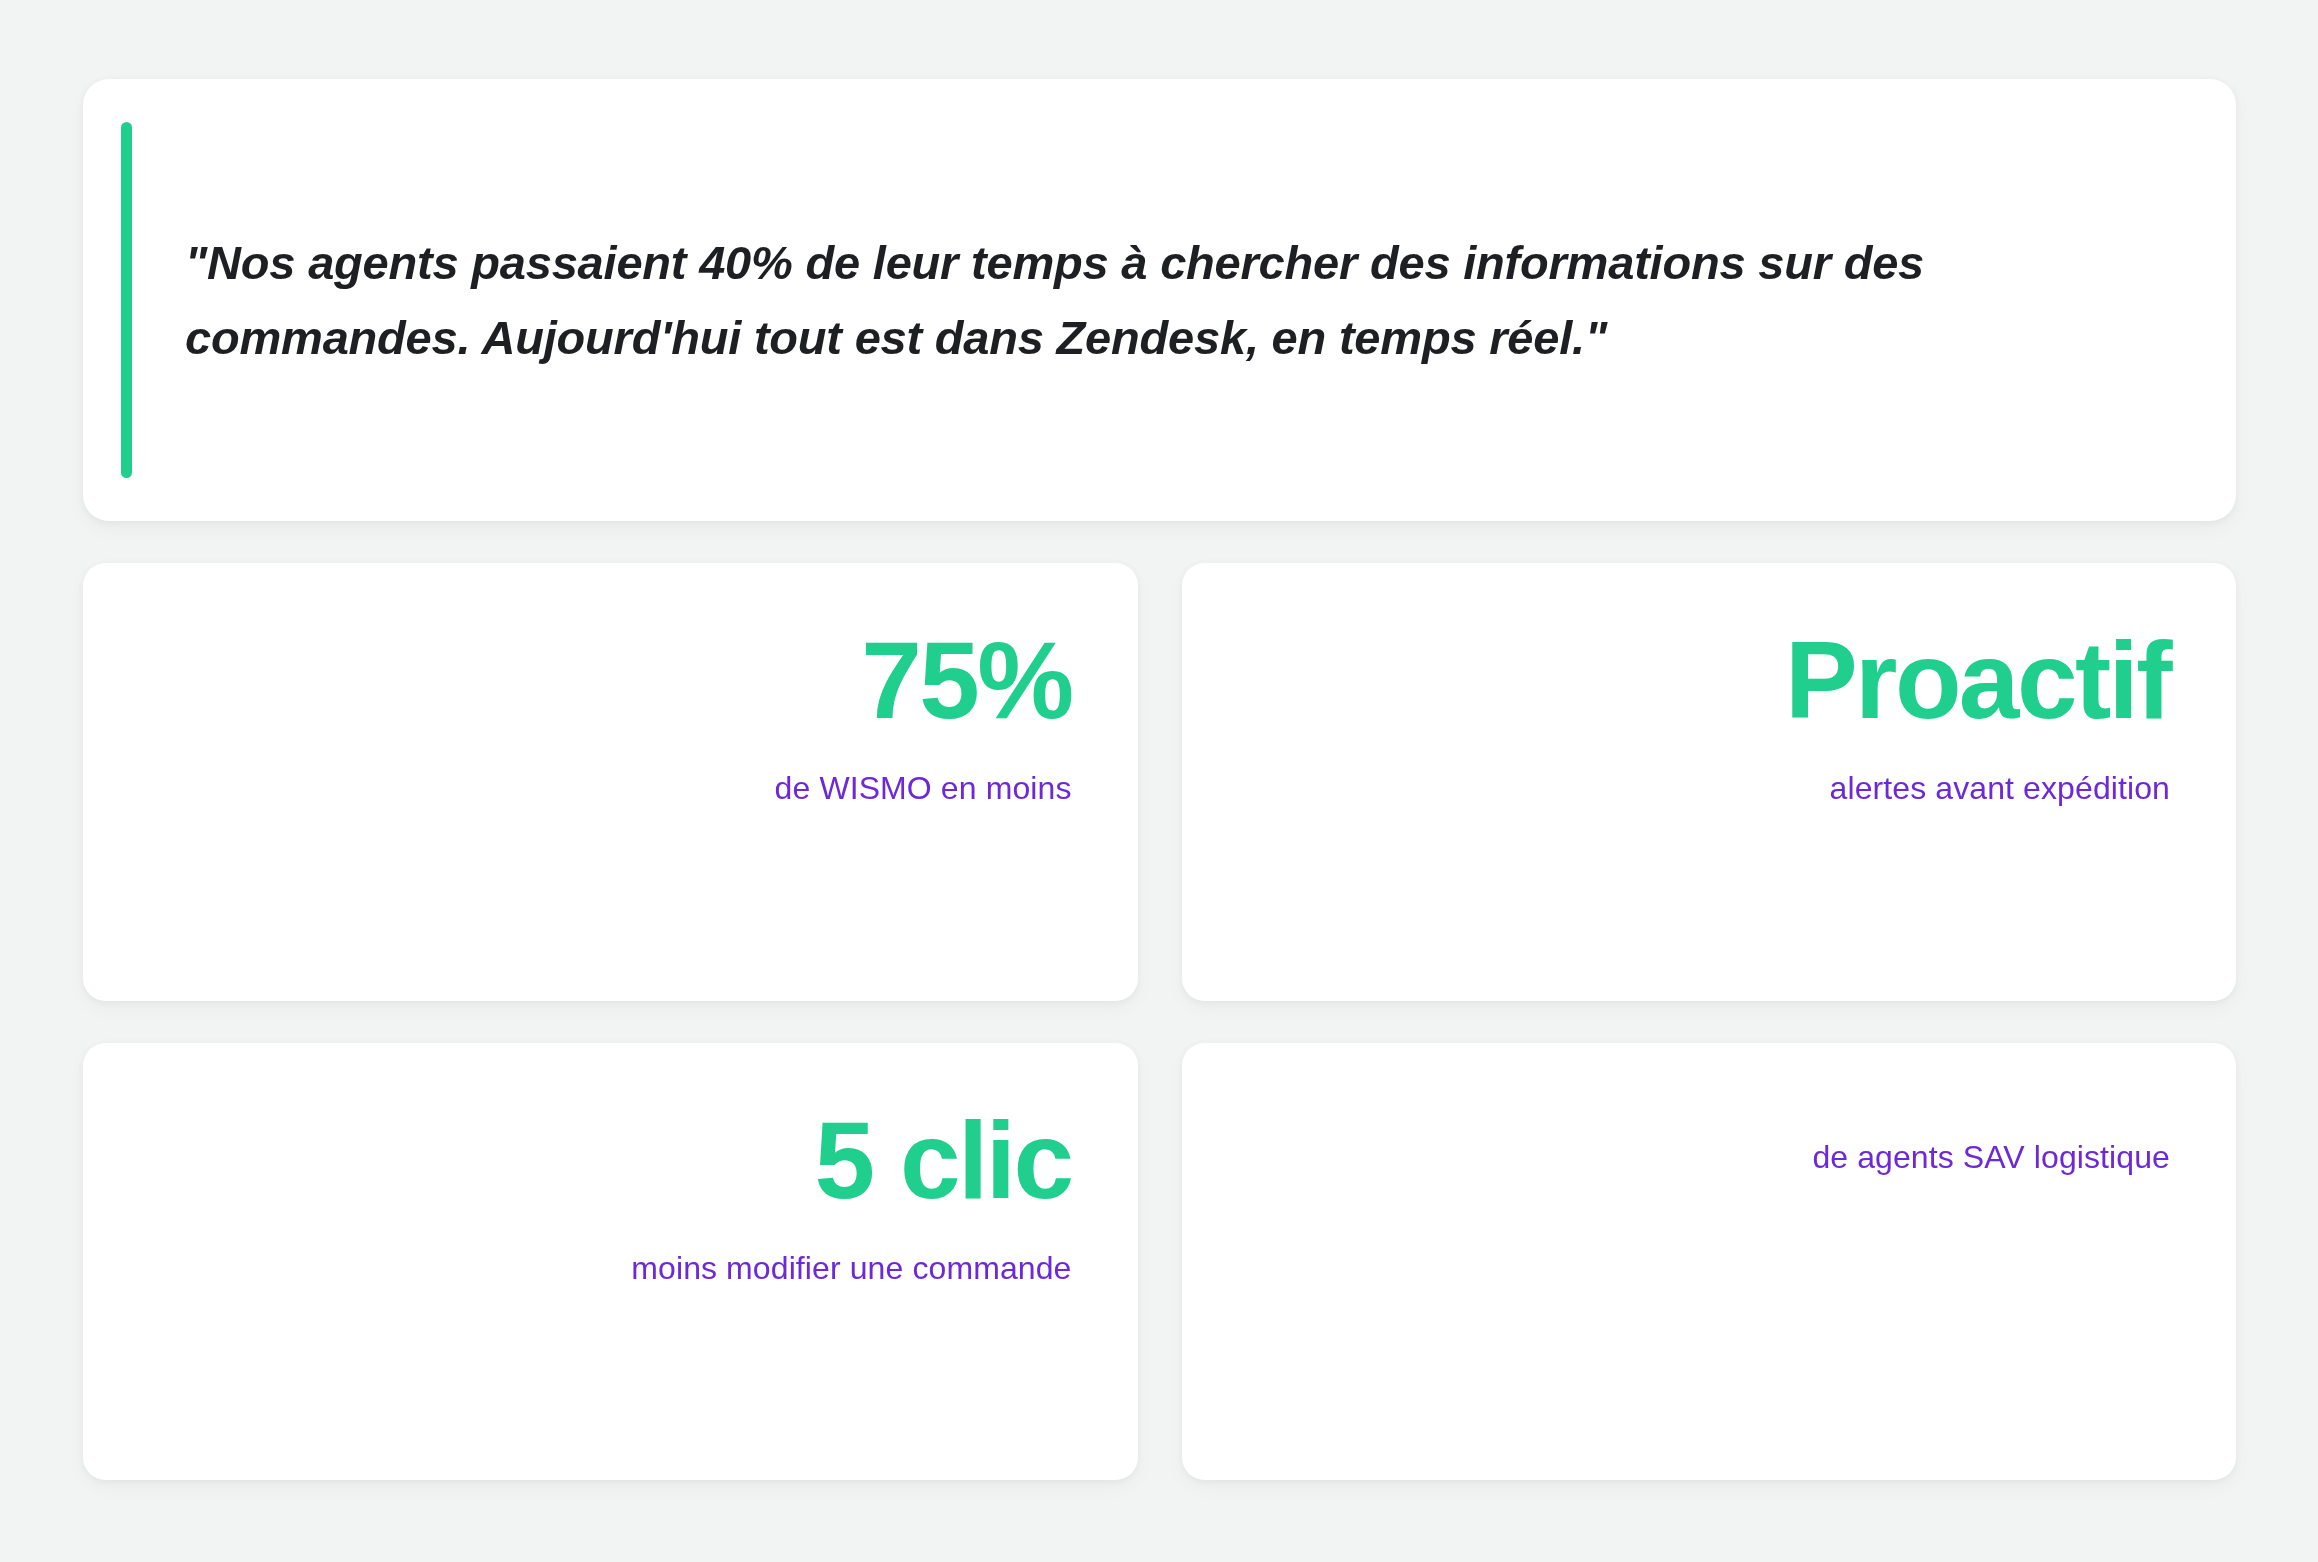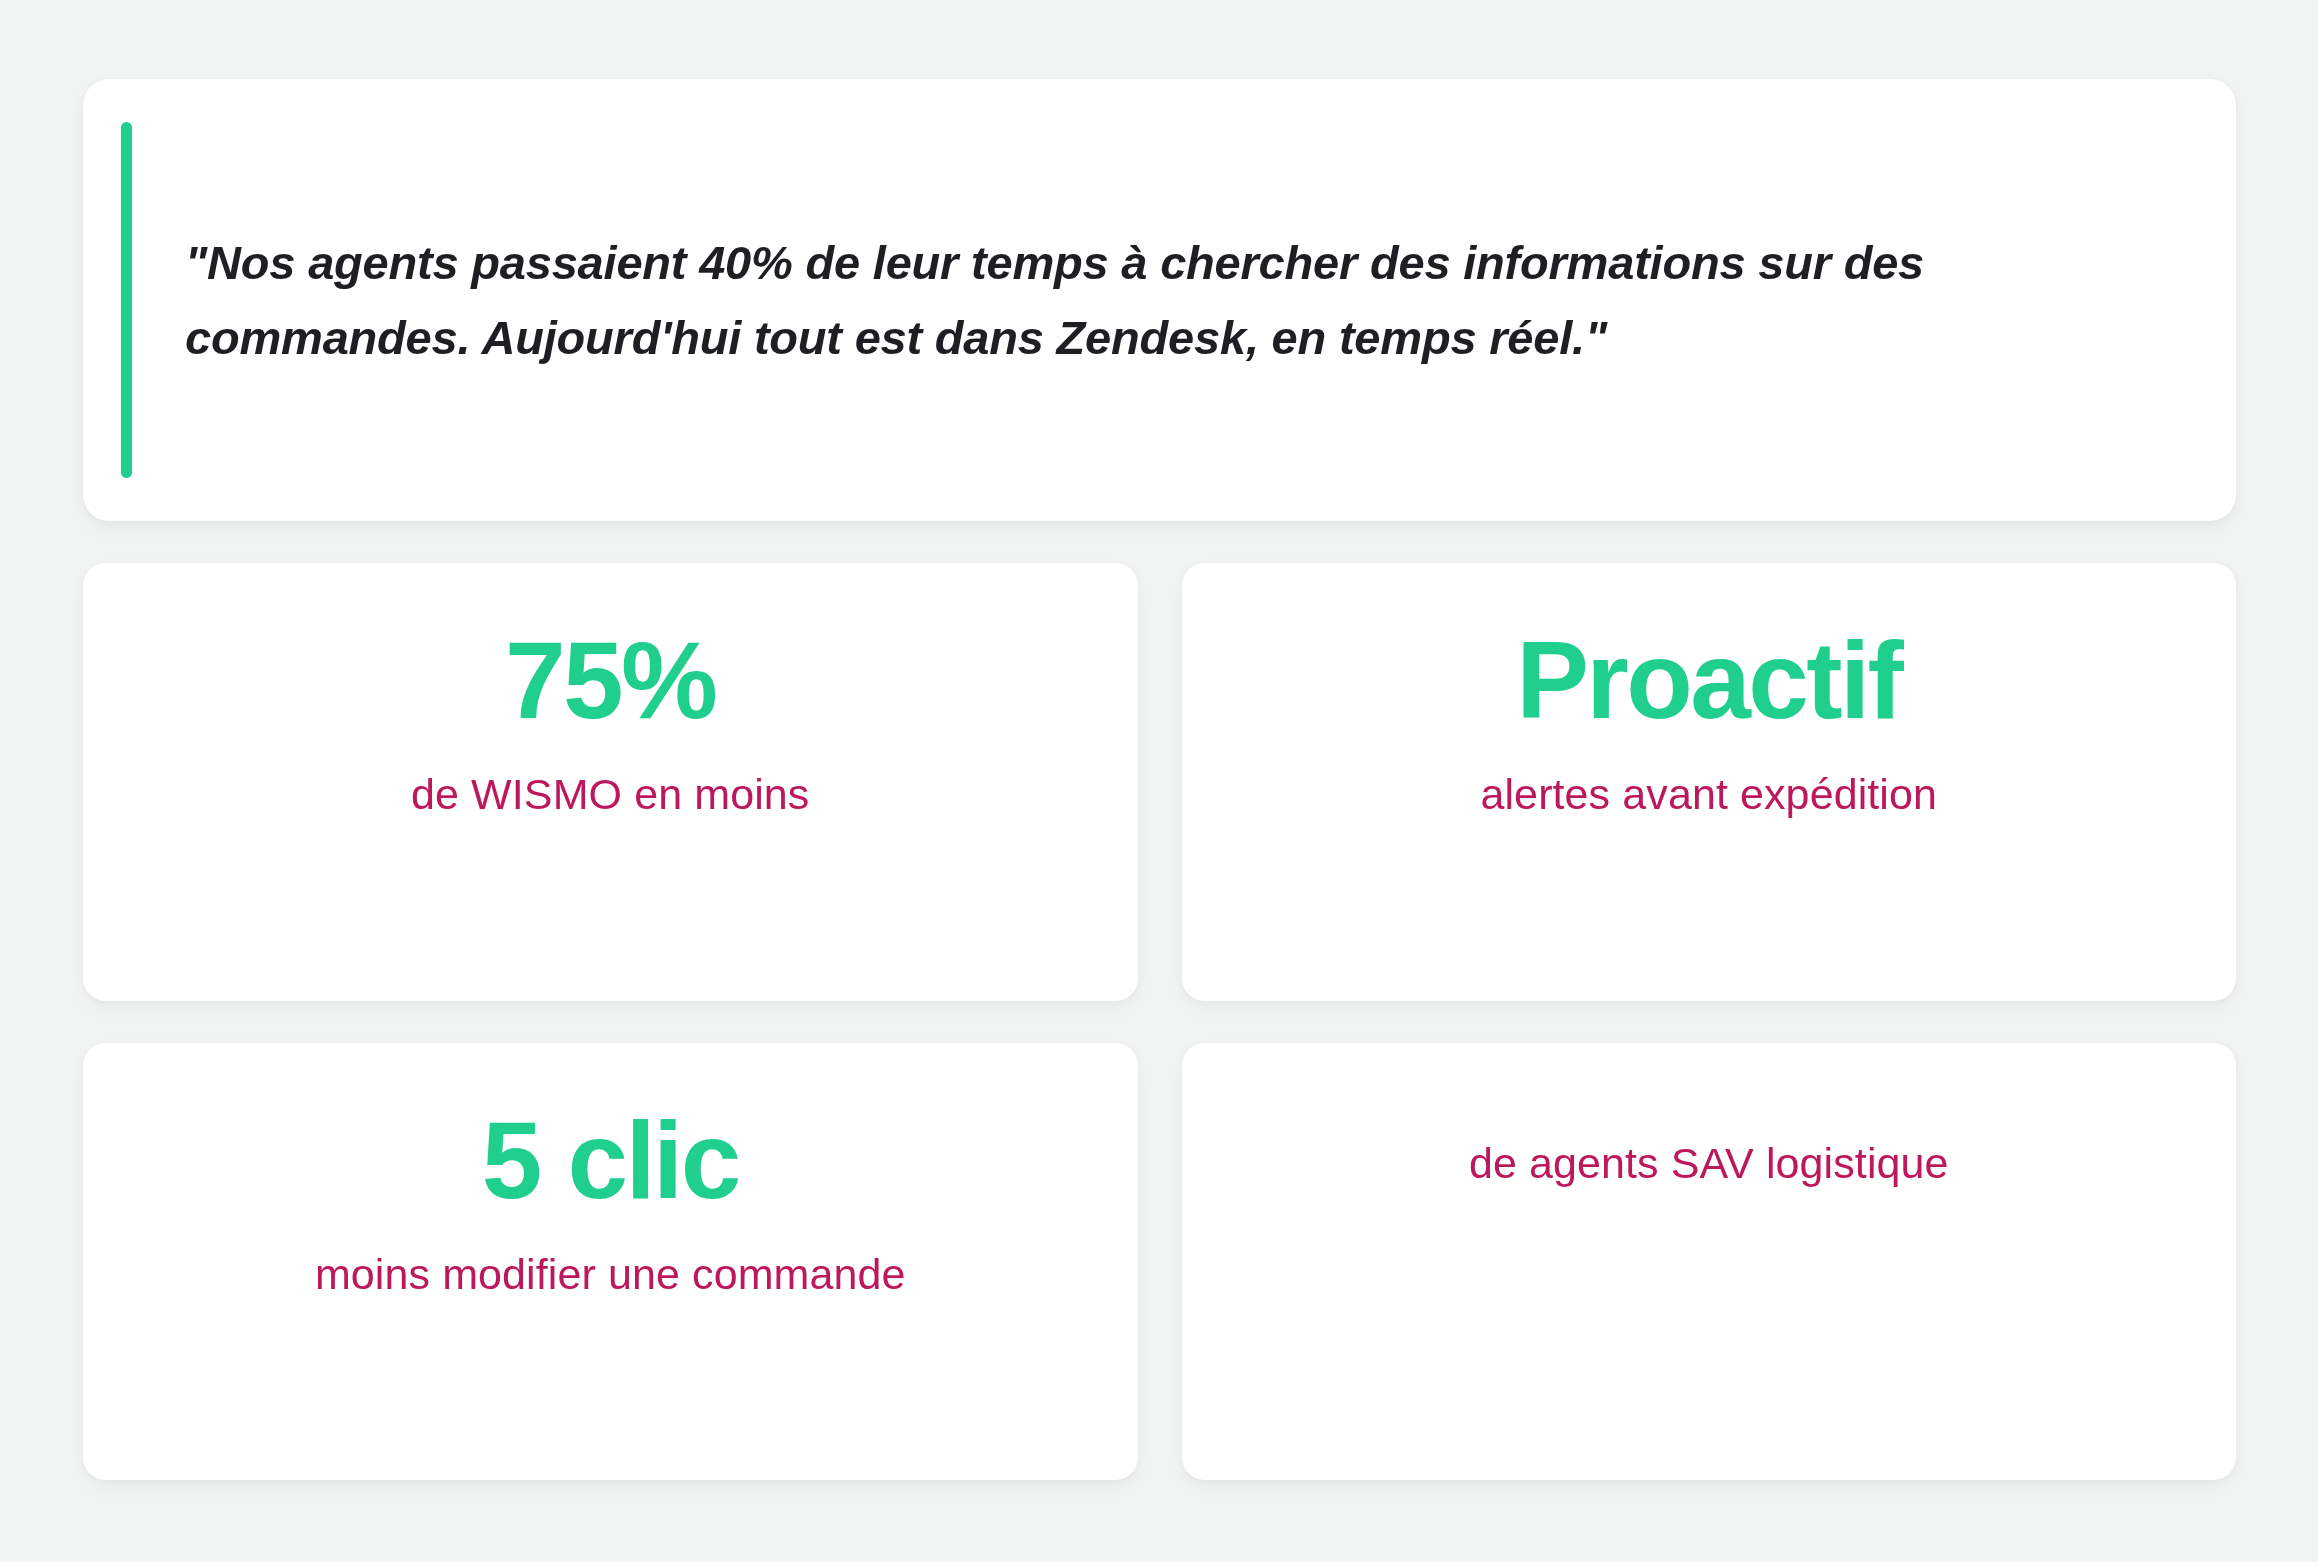--- a/index.html
+++ b/index.html
@@ -72,39 +72,39 @@
 
   .stat-card {
     box-sizing: border-box;
     background: #ffffff;
     border-radius: 22.6px;
     box-shadow: 0 1.5px 7.5px rgba(16, 24, 40, 0.045),
                 0 7.5px 19.6px rgba(16, 24, 40, 0.03);
     padding: 62px 66px 78px 66px;
     display: flex;
     flex-direction: column;
-    align-items: center;
+    align-items: flex-end;
   }
 
   .stat-value {
     font-size: 109px;
     line-height: 1.02;
     font-weight: 800;
     color: #20ce8e;
     letter-spacing: -2.6px;
     margin: 0;
     white-space: nowrap;
   }
 
   .stat-label {
     margin: 32px 0 0 0;
-    font-size: 43px;
+    font-size: 32px;
     line-height: 1.25;
     font-weight: 400;
-    color: #be185d;
+    color: #6d28d9;
     letter-spacing: 0.1px;
   }
 </style>
 </head>
 <body>
 
 <div class="page">
 
   <section class="quote-card">
     <span class="quote-accent"></span>

